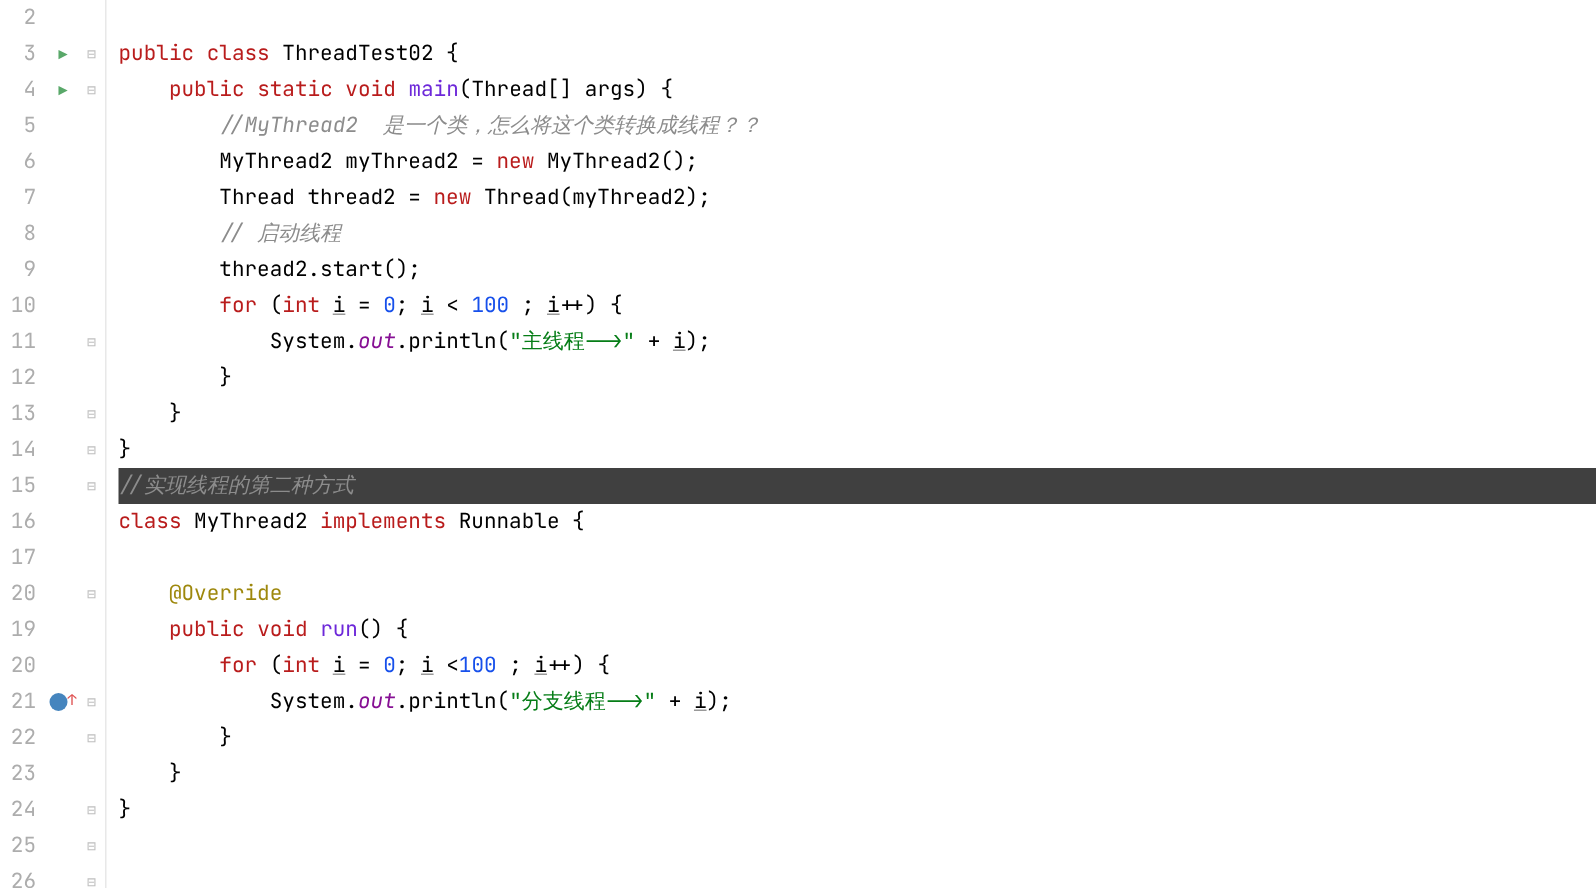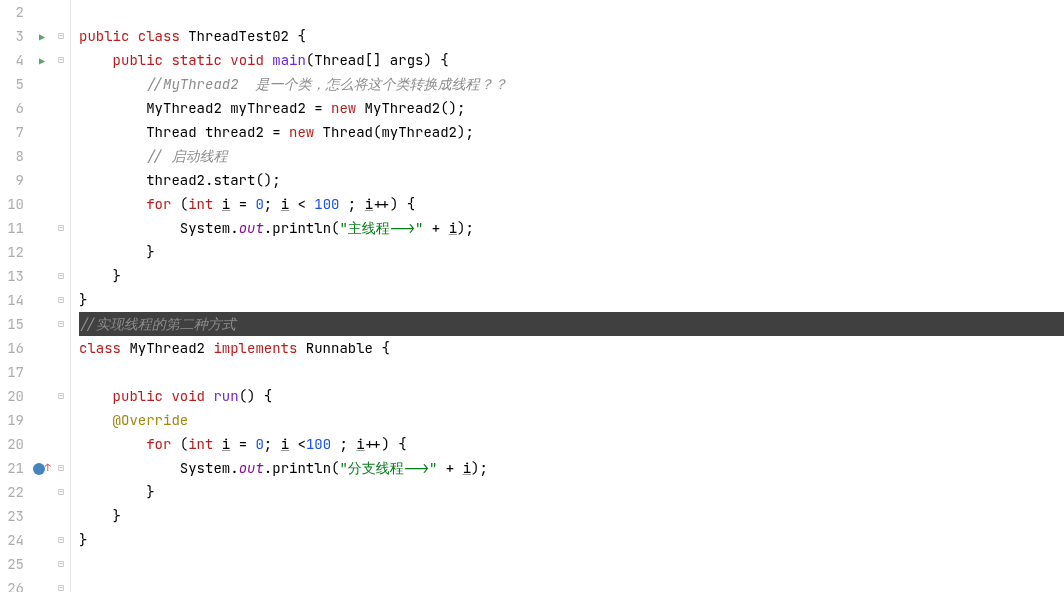--- a/index.html
+++ b/index.html
@@ -191,21 +191,21 @@
       <div class="code-line"><span>        </span><span class="comment">// 启动线程</span></div>
       <div class="code-line"><span>        </span><span>thread2.start();</span></div>
       <div class="code-line"><span>        </span><span class="kw">for</span><span> (</span><span class="kw">int</span><span> </span><span class="underline">i</span><span> = </span><span class="num">0</span><span>; </span><span class="underline">i</span><span> &lt; </span><span class="num">100</span><span> ; </span><span class="underline">i</span><span>++) {</span></div>
       <div class="code-line"><span>            </span><span>System.</span><span class="static-field">out</span><span>.println(</span><span class="str">"主线程--&gt;"</span><span> + </span><span class="underline">i</span><span>);</span></div>
       <div class="code-line"><span>        </span><span>}</span></div>
       <div class="code-line"><span>    </span><span>}</span></div>
       <div class="code-line"><span></span><span>}</span></div>
       <div class="code-line highlight-line"><span></span><span class="comment">//实现线程的第二种方式</span></div>
       <div class="code-line"><span></span><span class="kw">class</span><span> MyThread2 </span><span class="kw">implements</span><span> Runnable {</span></div>
       <div class="code-line"><span></span></div>
+      <div class="code-line"><span>    </span><span class="annotation">@Override</span></div>
       <div class="code-line"><span>    </span><span class="kw">public</span><span> </span><span class="kw">void</span><span> </span><span class="method-decl">run</span><span>() {</span></div>
-      <div class="code-line"><span>    </span><span class="annotation">@Override</span></div>
       <div class="code-line"><span>        </span><span class="kw">for</span><span> (</span><span class="kw">int</span><span> </span><span class="underline">i</span><span> = </span><span class="num">0</span><span>; </span><span class="underline">i</span><span> &lt;</span><span class="num">100</span><span> ; </span><span class="underline">i</span><span>++) {</span></div>
       <div class="code-line"><span>            </span><span>System.</span><span class="static-field">out</span><span>.println(</span><span class="str">"分支线程--&gt;"</span><span> + </span><span class="underline">i</span><span>);</span></div>
       <div class="code-line"><span>        </span><span>}</span></div>
       <div class="code-line"><span>    </span><span>}</span></div>
       <div class="code-line"><span></span><span>}</span></div>
     </div>
 </div>
 
 </body></html>

